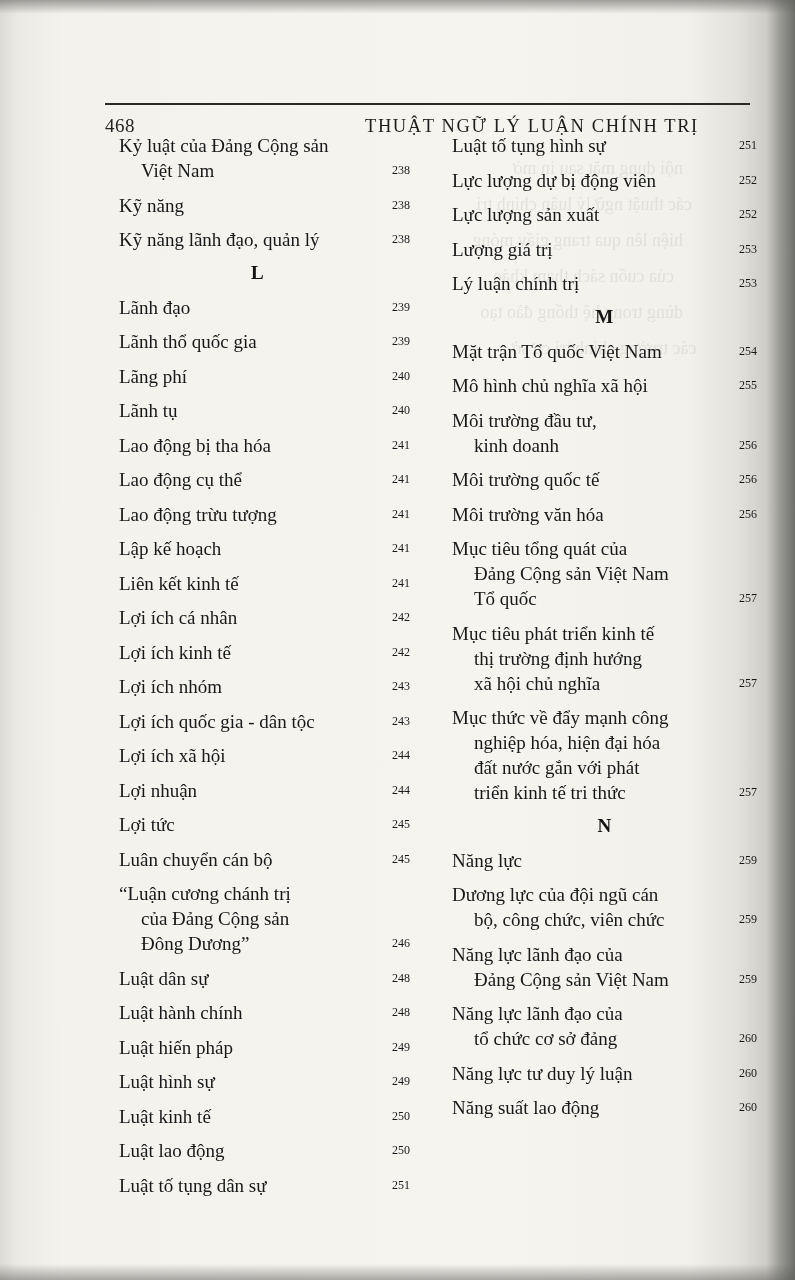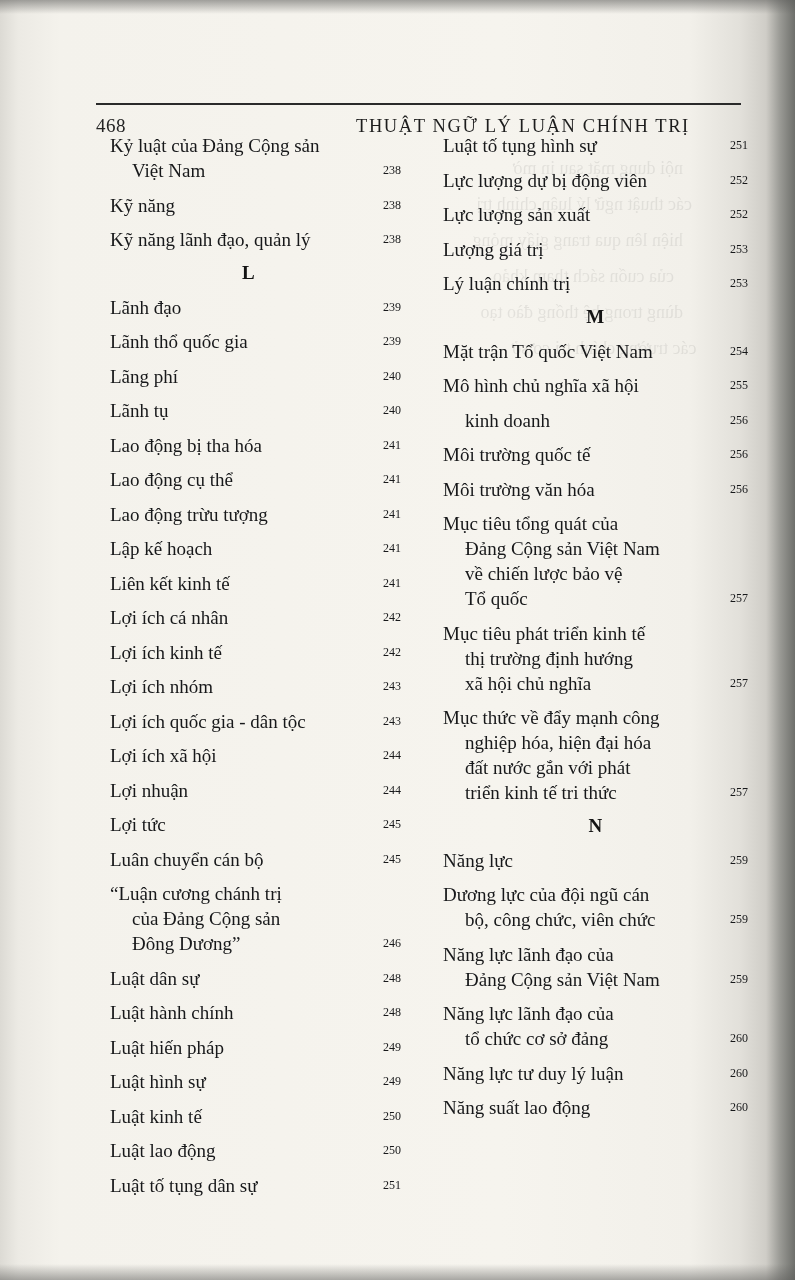--- a/index.html
+++ b/index.html
@@ -28,21 +28,21 @@
   .paper-edge-top {
     position: absolute; left:0; top:0; width:795px; height:14px;
     background: linear-gradient(to bottom, rgba(90,90,88,0.55), rgba(255,255,255,0));
   }
   .paper-edge-bottom {
     position: absolute; left:0; bottom:0; width:795px; height:16px;
     background: linear-gradient(to top, rgba(90,90,88,0.5), rgba(255,255,255,0));
   }
   .content {
     position: absolute;
-    left: 3px; top: 0;
+    left: 12px; top: 0;
     width: 760px;
     height: 1232px;
   }
   
   .header-row {
     position: absolute;
     left: 93px;
     top: 74px;
     width: 645px;
     display: flex;
@@ -265,32 +265,32 @@
             <span class="line">Lý luận chính trị<span class="page-num">253</span></span>
           </div>
           <div class="letter-head">M</div>
           <div class="entry">
             <span class="line">Mặt trận Tổ quốc Việt Nam<span class="page-num">254</span></span>
           </div>
           <div class="entry">
             <span class="line">Mô hình chủ nghĩa xã hội<span class="page-num">255</span></span>
           </div>
           <div class="entry">
+            <span class="line">Môi trường đầu tư,</span>
             <span class="line indent">kinh doanh<span class="page-num">256</span></span>
           </div>
           <div class="entry">
             <span class="line">Môi trường quốc tế<span class="page-num">256</span></span>
           </div>
           <div class="entry">
             <span class="line">Môi trường văn hóa<span class="page-num">256</span></span>
           </div>
           <div class="entry">
             <span class="line">Mục tiêu tổng quát của</span>
             <span class="line indent">Đảng Cộng sản Việt Nam</span>
-            <span class="line indent">về chiến lược bảo vệ</span>
             <span class="line indent">Tổ quốc<span class="page-num">257</span></span>
           </div>
           <div class="entry">
             <span class="line">Mục tiêu phát triển kinh tế</span>
             <span class="line indent">thị trường định hướng</span>
             <span class="line indent">xã hội chủ nghĩa<span class="page-num">257</span></span>
           </div>
           <div class="entry">
             <span class="line">Mục thức về đẩy mạnh công</span>
             <span class="line indent">nghiệp hóa, hiện đại hóa</span>

